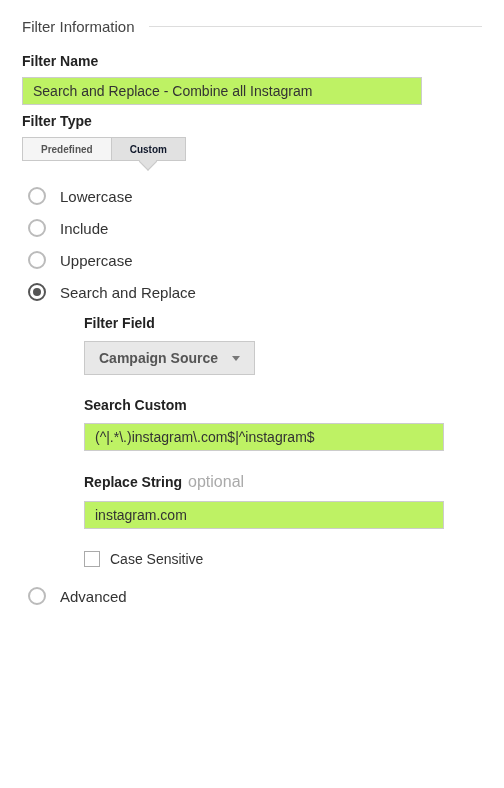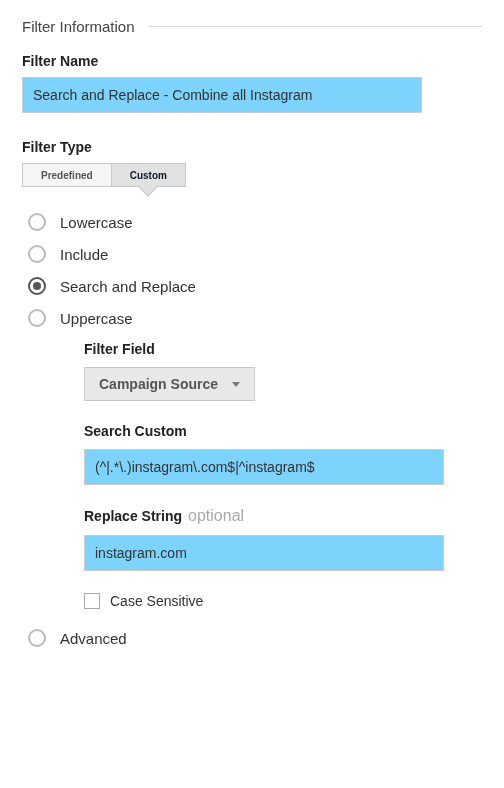--- a/index.html
+++ b/index.html
@@ -28,29 +28,29 @@
     }
     .field-label {
       font-size: 14px;
       font-weight: 700;
       color: #222;
       margin-bottom: 8px;
       display: block;
     }
     .text-input {
       width: 400px;
-      height: 36px;
+      height: 28px;
       border: 1px solid #ccc;
       padding: 6px 10px;
       font-size: 14px;
       color: #333;
-      background: #7dd3fc;
+      background: #bef264;
     }
     .section {
-      margin-bottom: 26px;
+      margin-bottom: 8px;
     }
     .tab-group {
       display: flex;
     }
     .tab {
       height: 24px;
       padding: 0 18px;
       border: 1px solid #c9c9c9;
       background: #f5f5f5;
       font-size: 10px;
@@ -195,28 +195,28 @@
     <div class="radio-row">
       <span class="radio-circle"></span>
       <span class="radio-label">Lowercase</span>
     </div>
 
     <div class="radio-row">
       <span class="radio-circle"></span>
       <span class="radio-label">Include</span>
     </div>
 
+    <div class="radio-row">
+      <span class="radio-circle"></span>
+      <span class="radio-label">Uppercase</span>
+    </div>
+
     <div class="radio-row checked">
       <span class="radio-circle"></span>
       <span class="radio-label">Search and Replace</span>
-    </div>
-
-    <div class="radio-row">
-      <span class="radio-circle"></span>
-      <span class="radio-label">Uppercase</span>
     </div>
 
     <div class="nested">
       <div class="nested-section">
         <span class="sublabel">Filter Field</span>
         <div class="dropdown">
           <span>Campaign Source</span>
           <span class="caret">
               <svg width="8" height="5" viewBox="0 0 8 5">
                 <polygon points="0,0 8,0 4,5" fill="#777"></polygon>

